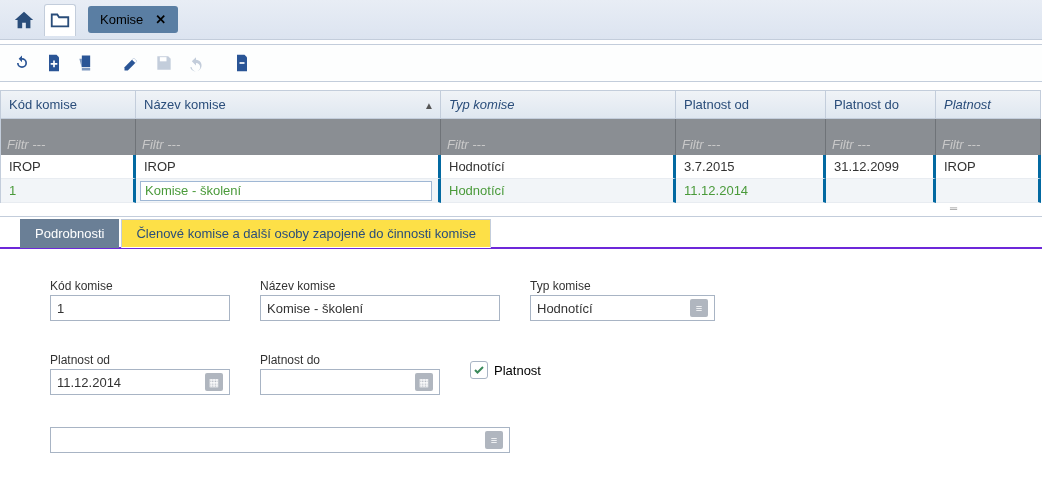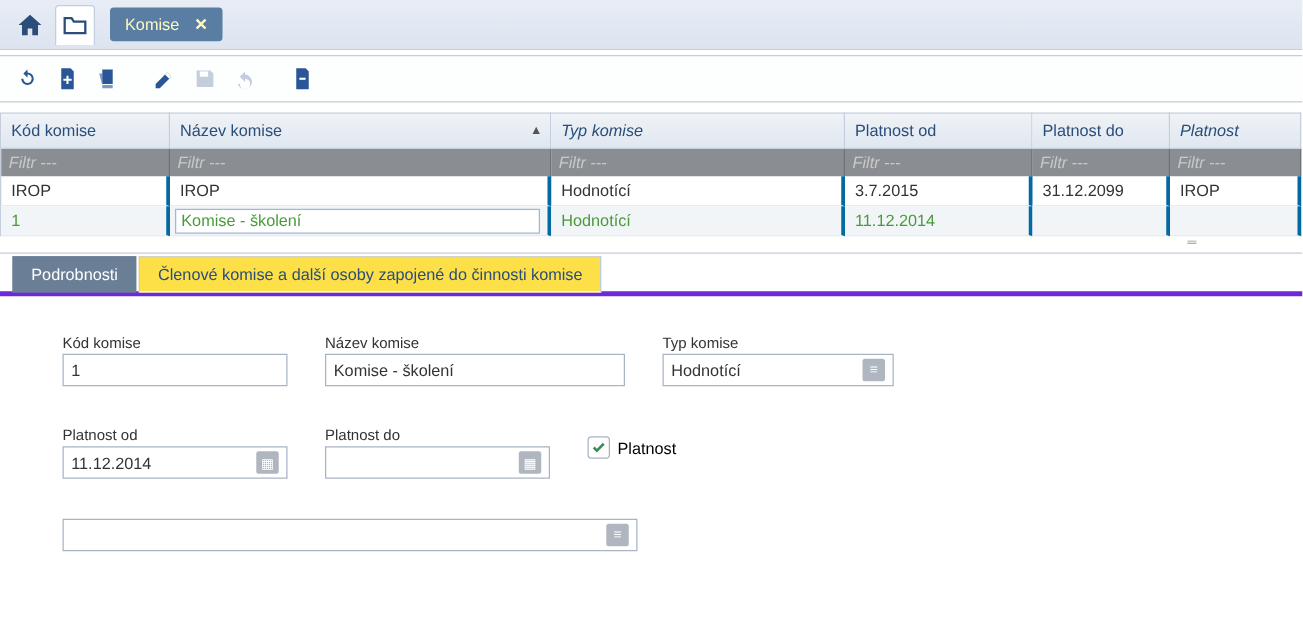--- a/index.html
+++ b/index.html
@@ -26,21 +26,21 @@
     margin-right: 4px;
   }
   .top-icon.active {
     background: #fff;
     border: 1px solid #c3cddb;
     border-bottom: none;
     border-radius: 3px 3px 0 0;
   }
   .tab-chip {
     background: #5a7ea3;
-    color: #fef9c3;
+    color: #000000;
     border-radius: 3px;
     padding: 6px 12px;
     display: flex;
     align-items: center;
     gap: 12px;
     margin-left: 8px;
     cursor: pointer;
     text-align: center;
   }
   .tab-chip .close {
@@ -86,21 +86,21 @@
     position: absolute;
     right: 6px;
     top: 50%;
     transform: translateY(-50%);
     font-size: 10px;
     color: #555;
   }
   .grid-filter > div {
     background: #8a8e93;
     border-right: 1px solid #6f7378;
-    padding: 3px 6px;
+    padding: 18px 6px;
     color: #c9c9c9;
     font-style: italic;
     height: 22px;
   }
   .grid-row > div {
     border-right: 3px solid #0369a1;
     border-bottom: 1px solid #e8ecf1;
     padding: 4px 8px;
     color: #333;
     height: 24px;
@@ -123,22 +123,22 @@
     position: relative;
     text-align: right;
     padding-right: 85px;
     font-size: 10px;
     color: #999;
   }
   .tabs-row {
     display: flex;
     align-items: flex-end;
     margin-top: 1px;
-    padding-left: 10px;
-    border-bottom: 4px solid #6d28d9;
+    padding-left: 20px;
+    border-bottom: 2px solid #6d28d9;
   }
   .dtab {
     border: 1px solid #c3cddb;
     padding: 6px 14px;
     color: #2a4d7a;
     cursor: pointer;
     margin-right: 2px;
     background: #fde047;
     border-bottom: 1px solid #fff;
     position: relative;

